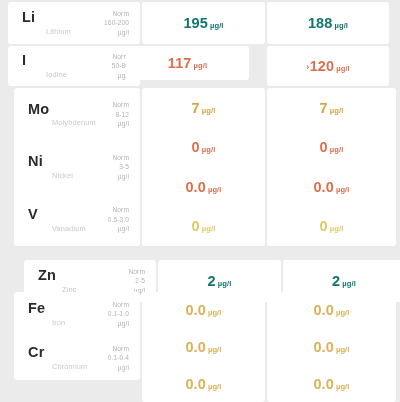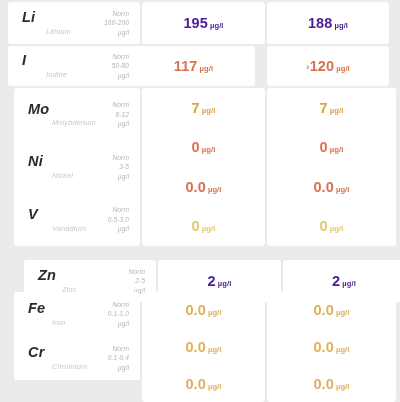--- a/index.html
+++ b/index.html
@@ -44,21 +44,20 @@
     display: flex;
     flex-direction: column;
   }
 
   .label-row {
     display: flex;
     align-items: center;
     justify-content: space-between;
     padding: 0 11px 0 14px;
     flex: 1 1 auto;
-    font-style: italic;
   }
   .label-row + .label-row { }
 
   .el-names { display: flex; flex-direction: column; line-height: 1.08; }
   .el-sym {
     font-size: 14.5px;
     font-weight: 700;
     color: #2b2b2b;
     letter-spacing: .2px;
   }
@@ -107,21 +106,21 @@
     top: -1px;
   }
   .val .unit {
     font-size: 7.6px;
     font-weight: 700;
     margin-left: 2px;
     letter-spacing: .1px;
   }
 
   
-  .c-normal  { color: #4c1d95; }
+  .c-normal  { color: #0f766e; }
   .c-high    { color: #d9714f; }
   .c-warn    { color: #d9a441; }
   .c-caution { color: #ddb05a; }
   .c-pale    { color: #e3c766; }
 </style>
 </head>
 <body>
 
 <div id="app">
     <div class="group" style="top: 2px; left: 0px; height: 42px; width: 400px;">
@@ -162,21 +161,21 @@
             <span class="el-sym">I</span>
             <span class="el-full">Iodine</span>
           </div>
           <div class="norm">
             <span class="nlabel">Norm</span>
             <span class="nrange">50-80</span>
             <span class="nunit">µg/l</span>
           </div>
         </div>
       </div>
-      <div class="value-card" style="position: absolute; top: 0px; left: 132px; width: 123px; height: 40px;">
+      <div class="value-card" style="position: absolute; top: 0px; left: 126px; width: 123px; height: 34px;">
         <div class="value-row">
           <span class="val c-high">
             <span class="num">117</span>
             <span class="unit">µg/l</span>
           </span>
         </div>
       </div>
       <div class="value-card" style="position: absolute; top: 0px; left: 267px; width: 122px; height: 40px;">
         <div class="value-row">
           <span class="val c-high">

